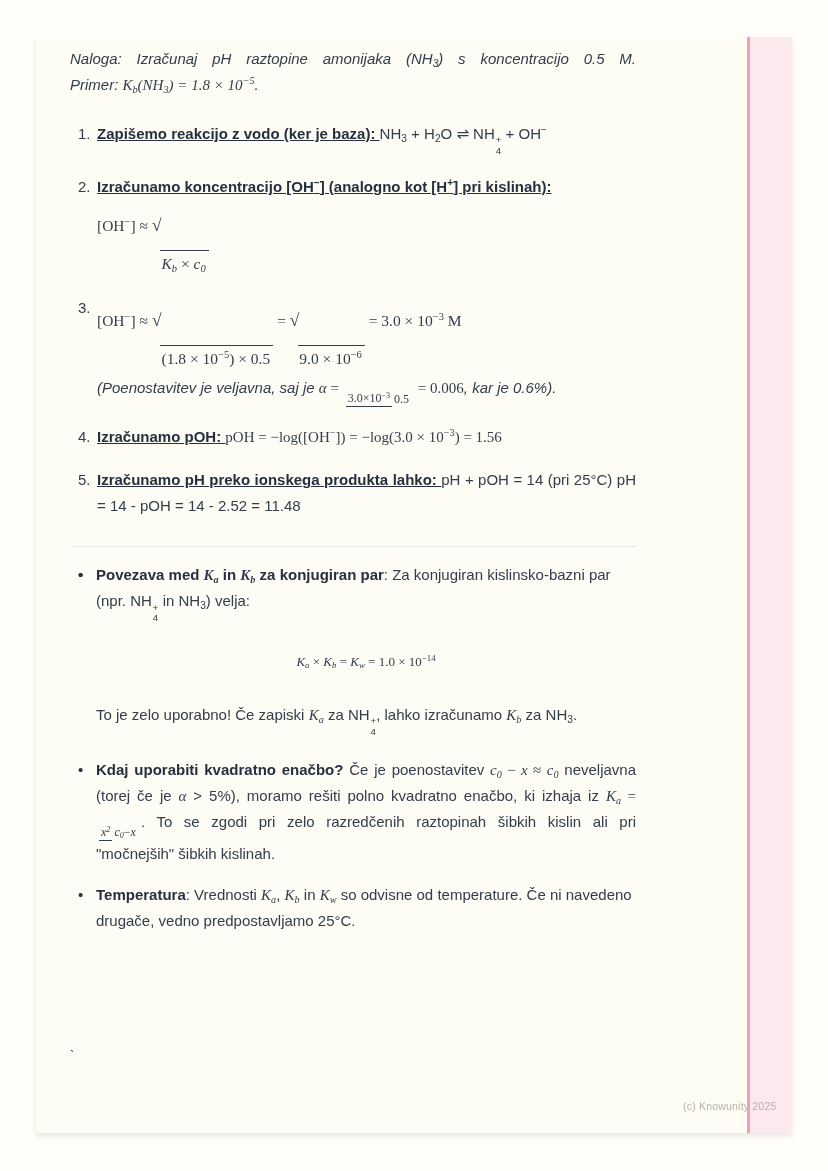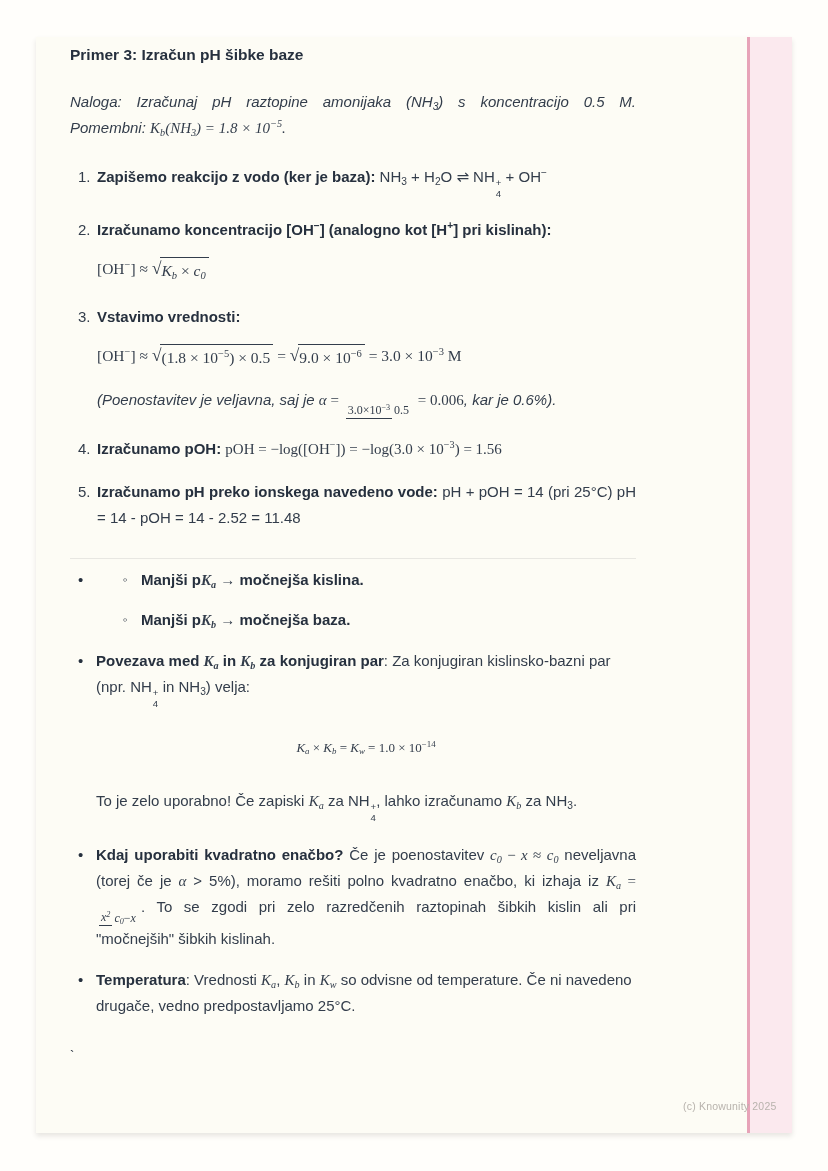--- a/index.html
+++ b/index.html
@@ -19,24 +19,24 @@
     background:#fbe9ee;border-left:3px solid #e7a3b8;
   }
   .content{position:absolute;left:34px;top:9px;width:566px;}
   .doc-title{font-weight:bold;font-size:15.5px;color:#26303e;margin:0 0 25px 0;}
   .intro{font-style:italic;line-height:26px;}
   .intro .l1{text-align:justify;text-align-last:justify;}
   .steps{margin-top:23px;}
   .step{display:flex;margin:0 0 17px 8px;line-height:26px;}
   .step-num{flex:0 0 19px;}
   .step-body{flex:1;}
-  .step-body .b{color:#26303e;}
+  .step-body .b{color:#26303e;text-decoration:underline;}
   .just{text-align:justify;}
   .formula{margin:11px 0 3px 0;font-size:15.5px;line-height:30px;}
-  .fnote{margin-top:16px;line-height:26px;}
+  .fnote{margin-top:5px;line-height:26px;}
   .answer{margin-top:21px;line-height:26px;}
   hr.divider{border:none;border-top:1px solid #e8e7e2;margin:27px 0 0 0;}
   h2.notes-heading{
     color:#e8579e;font-size:21.5px;font-weight:bold;margin:27px 0 21px 0;letter-spacing:.1px;
   }
   .bullets{margin:0;}
   .bullet{position:relative;margin:0 0 15px 8px;padding-left:18px;line-height:26px;}
   .bullet::before{content:"\2022";position:absolute;left:0;top:0;color:#26303e;}
   .subbullets{margin-top:8px;}
   .subbullet{position:relative;margin:0 0 14px 27px;padding-left:18px;line-height:26px;}
@@ -51,40 +51,39 @@
   sub{font-size:.68em;vertical-align:-0.25em;line-height:0;}
   sup{font-size:.68em;vertical-align:0.55em;line-height:0;}
   .stack{display:inline-flex;flex-direction:column;align-items:flex-start;
     font-size:.64em;line-height:1.12;vertical-align:-0.45em;padding-left:1px;}
   .frac{display:inline-flex;align-items:center;
     vertical-align:-0.75em;font-size:.8em;line-height:1.25;margin:0 3px;}
   .frac .num{border-bottom:1px solid currentColor;padding:0 2px;}
   .frac .den{padding:0 2px;}
   .sqrt{display:inline-flex;align-items:flex-start;}
   .sqrt .rad{line-height:1.35;font-size:1.12em;}
-  .sqrt .radbody{border-top:1.4px solid currentColor;padding:1px 3px 0 1px;margin-left:-1px;line-height:1.5;}
+  .sqrt .radbody{border-top:1.4px solid currentColor;padding:1px 3px 0 1px;margin-left:-1px;line-height:1.5;margin-top:36px;}
   .stray{position:absolute;left:70px;top:1048px;font-size:13px;color:#26303e;}
   .footer{
     position:absolute;left:683px;top:1100px;font-size:10.5px;color:#b8b3ad;
     letter-spacing:.2px;z-index:3;
   }
 </style>
 </head>
 <body>
 
 <div class="card">
   <div class="stripe"></div>
 
   <div class="content">
 
-    <div class="doc-title">Primer 3: Izračun pH šibke baze</div>
 
     <div class="intro">
       <div class="l1"><span class="i">Naloga: Izračunaj pH raztopine amonijaka (NH<sub>3</sub></span><span class="i">) s koncentracijo 0.5 M.</span></div>
-      <div class="l2"><span class="i">Pomembni: </span><span class="v">K<sub>b</sub></span><span class="m">(NH<sub>3</sub></span><span class="m">) = 1.8 × 10<sup>−5</sup></span><span class="m">.</span></div>
+      <div class="l2"><span class="i">Primer: </span><span class="v">K<sub>b</sub></span><span class="m">(NH<sub>3</sub></span><span class="m">) = 1.8 × 10<sup>−5</sup></span><span class="m">.</span></div>
     </div>
 
     <div class="steps">
 
       <div class="step">
         <span class="step-num">1.</span>
         <div class="step-body"><span class="b">Zapišemo reakcijo z vodo (ker je baza): </span><span>NH<sub>3</sub></span><span> + H<sub>2</sub></span><span>O ⇌ NH</span><span><span class="stack">
                 <span>+</span>
                 <span>4</span>
               </span></span><span> + OH<sup>−</sup></span></div>
@@ -97,21 +96,20 @@
           <div class="formula"><span class="m">[OH<sup>−</sup></span><span class="m">] ≈ </span><span class="sqrt">
                 <span class="rad m">√</span>
                 <span class="radbody"><span class="v">K<sub>b</sub></span><span class="m"> × </span><span class="v">c<sub>0</sub></span></span>
               </span></div>
         </div>
       </div>
 
       <div class="step">
         <span class="step-num">3.</span>
         <div class="step-body">
-          <div><span class="b">Vstavimo vrednosti:</span></div>
           <div class="formula"><span class="m">[OH<sup>−</sup></span><span class="m">] ≈ </span><span class="sqrt">
                 <span class="rad m">√</span>
                 <span class="radbody"><span class="m">(1.8 × 10<sup>−5</sup></span><span class="m">) × 0.5</span></span>
               </span><span class="m"> = </span><span class="sqrt">
                 <span class="rad m">√</span>
                 <span class="radbody"><span class="m">9.0 × 10<sup>−6</sup></span></span>
               </span><span class="m"> = 3.0 × 10<sup>−3</sup></span><span class="m"> M</span></div>
           <div class="fnote"><span class="i">(Poenostavitev je veljavna, saj je </span><span class="v">α</span><span class="m"> = </span><span class="frac">
                 <span class="num"><span class="m">3.0×10<sup>−3</sup></span></span>
                 <span class="den"><span class="m">0.5</span></span>
@@ -119,36 +117,32 @@
         </div>
       </div>
 
       <div class="step">
         <span class="step-num">4.</span>
         <div class="step-body"><span class="b">Izračunamo pOH: </span><span class="m">pOH = −log([OH<sup>−</sup></span><span class="m">]) = −log(3.0 × 10<sup>−3</sup></span><span class="m">) = 1.56</span></div>
       </div>
 
       <div class="step">
         <span class="step-num">5.</span>
-        <div class="step-body just"><span class="b">Izračunamo pH preko ionskega navedeno vode: </span><span>pH + pOH = 14 (pri 25°C) pH = 14 - pOH = 14 - 2.52 = 11.48</span></div>
+        <div class="step-body just"><span class="b">Izračunamo pH preko ionskega produkta lahko: </span><span>pH + pOH = 14 (pri 25°C) pH = 14 - pOH = 14 - 2.52 = 11.48</span></div>
       </div>
 
     </div>
 
 
     <hr class="divider">
 
 
     <div class="bullets">
 
       <div class="bullet">
-        <div class="subbullets">
-          <div class="subbullet"><span class="b">Manjši p</span><span class="vb">K<sub>a</sub></span><span> → </span><span class="b">močnejša kislina.</span></div>
-          <div class="subbullet"><span class="b">Manjši p</span><span class="vb">K<sub>b</sub></span><span> → </span><span class="b">močnejša baza.</span></div>
-        </div>
       </div>
 
       <div class="bullet">
         <div><span class="b">Povezava med </span><span class="vb">K<sub>a</sub></span><span class="b"> in </span><span class="vb">K<sub>b</sub></span><span class="b"> za konjugiran par</span><span>: Za konjugiran kislinsko-bazni par (npr. NH</span><span><span class="stack">
                 <span>+</span>
                 <span>4</span>
               </span></span><span> in NH<sub>3</sub></span><span>) velja:</span></div>
         <div class="centered-formula"><span class="v">K<sub>a</sub></span><span class="m"> × </span><span class="v">K<sub>b</sub></span><span class="m"> = </span><span class="v">K<sub>w</sub></span><span class="m"> = 1.0 × 10<sup>−14</sup></span></div>
         <div class="after-para"><span>To je zelo uporabno! Če zapiski </span><span class="v">K<sub>a</sub></span><span> za NH</span><span><span class="stack">
                 <span>+</span>

